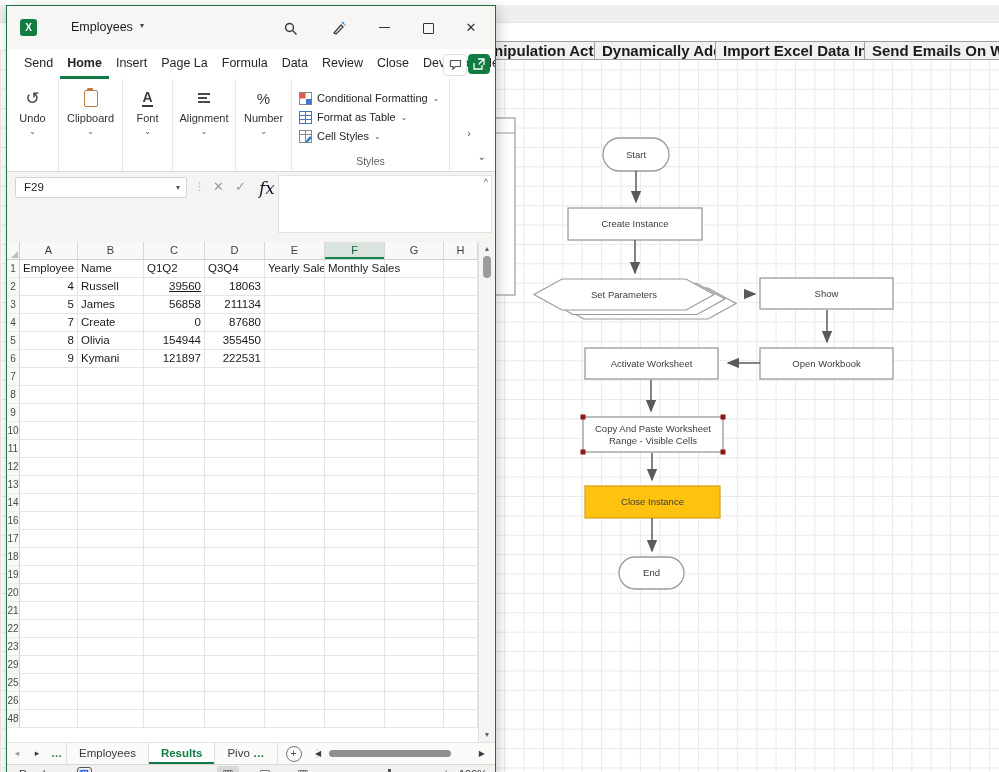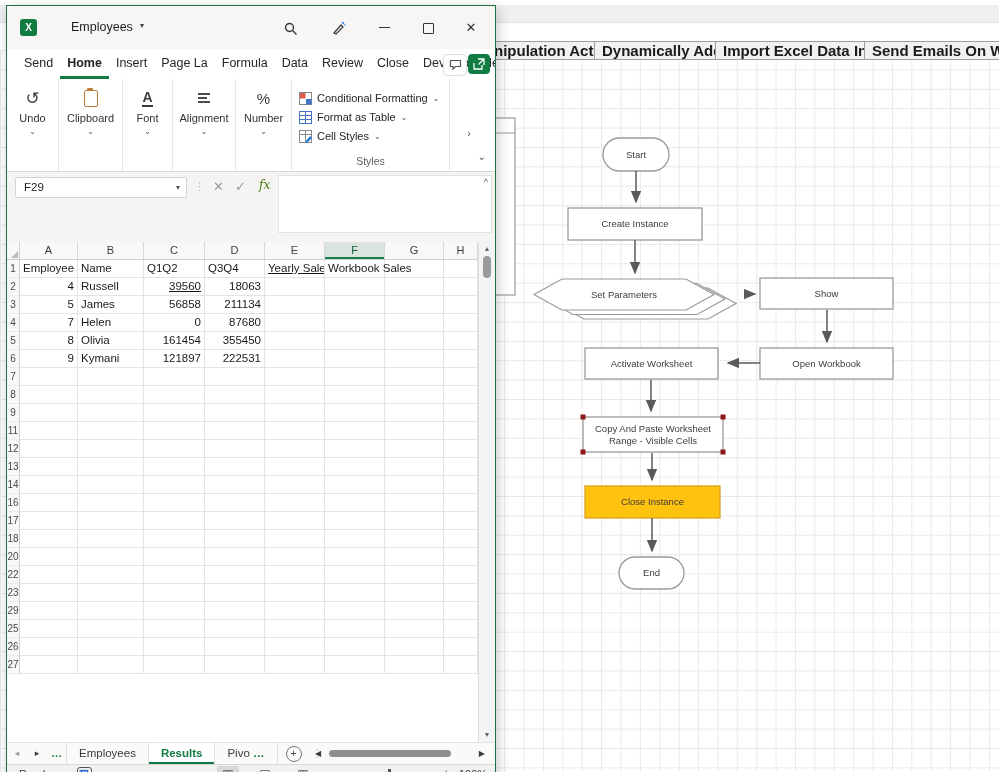--- a/index.html
+++ b/index.html
@@ -60,21 +60,21 @@
   .rib-collapse{position:absolute;right:9px;top:72px;font-size:10px;color:#555;}
 
   
   .fbar{height:70px;flex:0 0 70px;background:#f5f4f3;position:relative;}
   .name-box{position:absolute;left:8px;top:5px;width:170px;height:19px;background:#fff;border:1px solid #d4d4d4;border-radius:2px;}
   .name-box .nbtext{position:absolute;left:8px;top:3px;font-size:11.5px;color:#1c1c1c;}
   .name-box .nbcaret{position:absolute;right:6px;top:5px;font-size:8px;color:#555;}
   .fb-dots{position:absolute;left:187px;top:8px;color:#b5b5b5;font-size:11px;}
   .fb-x{position:absolute;left:206px;top:7px;color:#9a9a9a;font-size:13px;}
   .fb-check{position:absolute;left:228px;top:7px;color:#9a9a9a;font-size:13px;}
-  .fb-fx{position:absolute;left:252px;top:6px;color:#4d7c0f;font-size:12px;font-style:italic;font-family:"DejaVu Serif",serif;}
+  .fb-fx{position:absolute;left:252px;top:6px;color:#0f172a;font-size:17px;font-style:italic;font-family:"DejaVu Serif",serif;}
   .fb-input{position:absolute;left:271px;top:3px;width:212px;height:56px;background:#fff;border:1px solid #e2e2e2;}
   .fb-collapse{position:absolute;right:7px;top:5px;font-size:9px;color:#555;}
 
   
   .sheet{flex:0 0 500px;height:500px;position:relative;background:#fff;overflow:hidden;}
   .colheads{position:absolute;left:0;top:0;right:17px;height:18px;display:flex;background:#f8f8f8;border-bottom:1px solid #cfcfcf;box-sizing:border-box;}
   .corner{width:13px;flex:0 0 13px;border-right:1px solid #cfcfcf;position:relative;box-sizing:border-box;}
   .corner::after{content:"";position:absolute;right:1px;bottom:1px;border-style:solid;border-width:0 0 7px 7px;border-color:transparent transparent #b9c1bb transparent;}
   .colhead{box-sizing:border-box;border-right:1px solid #d8d8d8;text-align:center;font-size:11px;color:#3e3e3e;line-height:17px;}
   .colhead.sel{background:#d9e4de;color:#0d5c35;box-shadow:inset 0 -2px 0 #14864b;}
@@ -352,22 +352,22 @@
         <div class="colhead" style="width: 59px;">G</div>
         <div class="colhead" style="width: 34px;">H</div>
       </div>
     <div class="grid-rows" id="grid-rows">
         <div class="srow">
           <div class="rownum">1</div>
           <div class="cell" style="width: 58px;">Employee</div>
           <div class="cell" style="width: 66px;">Name</div>
           <div class="cell" style="width: 61px;">Q1Q2</div>
           <div class="cell" style="width: 60px;">Q3Q4</div>
-          <div class="cell" style="width: 60px; text-decoration: underline;">Yearly Sale</div>
-          <div class="cell spill" style="width: 60px;">Workbook Sales</div>
+          <div class="cell" style="width: 60px;">Yearly Sale</div>
+          <div class="cell spill" style="width: 60px;">Monthly Sales</div>
           <div class="cell" style="width: 59px;"></div>
           <div class="cell" style="width: 34px;"></div>
         </div>
         <div class="srow">
           <div class="rownum">2</div>
           <div class="cell num" style="width: 58px;">4</div>
           <div class="cell" style="width: 66px;">Russell</div>
           <div class="cell num" style="width: 61px; text-decoration: underline;">39560</div>
           <div class="cell num" style="width: 60px;">18063</div>
           <div class="cell" style="width: 60px;"></div>
@@ -382,33 +382,33 @@
           <div class="cell num" style="width: 61px;">56858</div>
           <div class="cell num" style="width: 60px;">211134</div>
           <div class="cell" style="width: 60px;"></div>
           <div class="cell" style="width: 60px;"></div>
           <div class="cell" style="width: 59px;"></div>
           <div class="cell" style="width: 34px;"></div>
         </div>
         <div class="srow">
           <div class="rownum">4</div>
           <div class="cell num" style="width: 58px;">7</div>
-          <div class="cell" style="width: 66px;">Helen</div>
+          <div class="cell" style="width: 66px;">Create</div>
           <div class="cell num" style="width: 61px;">0</div>
           <div class="cell num" style="width: 60px;">87680</div>
           <div class="cell" style="width: 60px;"></div>
           <div class="cell" style="width: 60px;"></div>
           <div class="cell" style="width: 59px;"></div>
           <div class="cell" style="width: 34px;"></div>
         </div>
         <div class="srow">
           <div class="rownum">5</div>
           <div class="cell num" style="width: 58px;">8</div>
           <div class="cell" style="width: 66px;">Olivia</div>
-          <div class="cell num" style="width: 61px;">161454</div>
+          <div class="cell num" style="width: 61px;">154944</div>
           <div class="cell num" style="width: 60px;">355450</div>
           <div class="cell" style="width: 60px;"></div>
           <div class="cell" style="width: 60px;"></div>
           <div class="cell" style="width: 59px;"></div>
           <div class="cell" style="width: 34px;"></div>
         </div>
         <div class="srow">
           <div class="rownum">6</div>
           <div class="cell num" style="width: 58px;">9</div>
           <div class="cell" style="width: 66px;">Kymani</div>
@@ -446,20 +446,31 @@
           <div class="cell" style="width: 58px;"></div>
           <div class="cell" style="width: 66px;"></div>
           <div class="cell" style="width: 61px;"></div>
           <div class="cell" style="width: 60px;"></div>
           <div class="cell" style="width: 60px;"></div>
           <div class="cell" style="width: 60px;"></div>
           <div class="cell" style="width: 59px;"></div>
           <div class="cell" style="width: 34px;"></div>
         </div>
         <div class="srow">
+          <div class="rownum">10</div>
+          <div class="cell" style="width: 58px;"></div>
+          <div class="cell" style="width: 66px;"></div>
+          <div class="cell" style="width: 61px;"></div>
+          <div class="cell" style="width: 60px;"></div>
+          <div class="cell" style="width: 60px;"></div>
+          <div class="cell" style="width: 60px;"></div>
+          <div class="cell" style="width: 59px;"></div>
+          <div class="cell" style="width: 34px;"></div>
+        </div>
+        <div class="srow">
           <div class="rownum">11</div>
           <div class="cell" style="width: 58px;"></div>
           <div class="cell" style="width: 66px;"></div>
           <div class="cell" style="width: 61px;"></div>
           <div class="cell" style="width: 60px;"></div>
           <div class="cell" style="width: 60px;"></div>
           <div class="cell" style="width: 60px;"></div>
           <div class="cell" style="width: 59px;"></div>
           <div class="cell" style="width: 34px;"></div>
         </div>
@@ -523,31 +534,53 @@
           <div class="cell" style="width: 58px;"></div>
           <div class="cell" style="width: 66px;"></div>
           <div class="cell" style="width: 61px;"></div>
           <div class="cell" style="width: 60px;"></div>
           <div class="cell" style="width: 60px;"></div>
           <div class="cell" style="width: 60px;"></div>
           <div class="cell" style="width: 59px;"></div>
           <div class="cell" style="width: 34px;"></div>
         </div>
         <div class="srow">
+          <div class="rownum">19</div>
+          <div class="cell" style="width: 58px;"></div>
+          <div class="cell" style="width: 66px;"></div>
+          <div class="cell" style="width: 61px;"></div>
+          <div class="cell" style="width: 60px;"></div>
+          <div class="cell" style="width: 60px;"></div>
+          <div class="cell" style="width: 60px;"></div>
+          <div class="cell" style="width: 59px;"></div>
+          <div class="cell" style="width: 34px;"></div>
+        </div>
+        <div class="srow">
           <div class="rownum">20</div>
           <div class="cell" style="width: 58px;"></div>
           <div class="cell" style="width: 66px;"></div>
           <div class="cell" style="width: 61px;"></div>
           <div class="cell" style="width: 60px;"></div>
           <div class="cell" style="width: 60px;"></div>
           <div class="cell" style="width: 60px;"></div>
           <div class="cell" style="width: 59px;"></div>
           <div class="cell" style="width: 34px;"></div>
         </div>
         <div class="srow">
+          <div class="rownum">21</div>
+          <div class="cell" style="width: 58px;"></div>
+          <div class="cell" style="width: 66px;"></div>
+          <div class="cell" style="width: 61px;"></div>
+          <div class="cell" style="width: 60px;"></div>
+          <div class="cell" style="width: 60px;"></div>
+          <div class="cell" style="width: 60px;"></div>
+          <div class="cell" style="width: 59px;"></div>
+          <div class="cell" style="width: 34px;"></div>
+        </div>
+        <div class="srow">
           <div class="rownum">22</div>
           <div class="cell" style="width: 58px;"></div>
           <div class="cell" style="width: 66px;"></div>
           <div class="cell" style="width: 61px;"></div>
           <div class="cell" style="width: 60px;"></div>
           <div class="cell" style="width: 60px;"></div>
           <div class="cell" style="width: 60px;"></div>
           <div class="cell" style="width: 59px;"></div>
           <div class="cell" style="width: 34px;"></div>
         </div>
@@ -589,21 +622,21 @@
           <div class="cell" style="width: 58px;"></div>
           <div class="cell" style="width: 66px;"></div>
           <div class="cell" style="width: 61px;"></div>
           <div class="cell" style="width: 60px;"></div>
           <div class="cell" style="width: 60px;"></div>
           <div class="cell" style="width: 60px;"></div>
           <div class="cell" style="width: 59px;"></div>
           <div class="cell" style="width: 34px;"></div>
         </div>
         <div class="srow">
-          <div class="rownum">27</div>
+          <div class="rownum">48</div>
           <div class="cell" style="width: 58px;"></div>
           <div class="cell" style="width: 66px;"></div>
           <div class="cell" style="width: 61px;"></div>
           <div class="cell" style="width: 60px;"></div>
           <div class="cell" style="width: 60px;"></div>
           <div class="cell" style="width: 60px;"></div>
           <div class="cell" style="width: 59px;"></div>
           <div class="cell" style="width: 34px;"></div>
         </div>
       </div>

